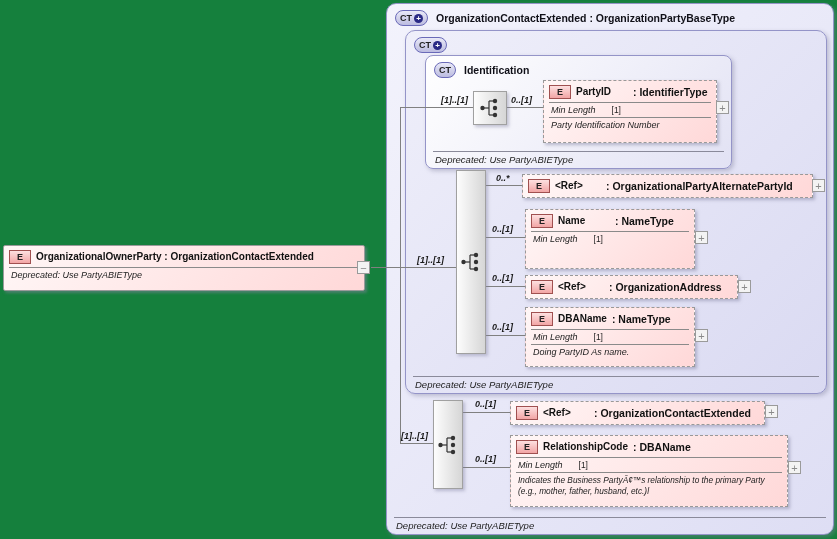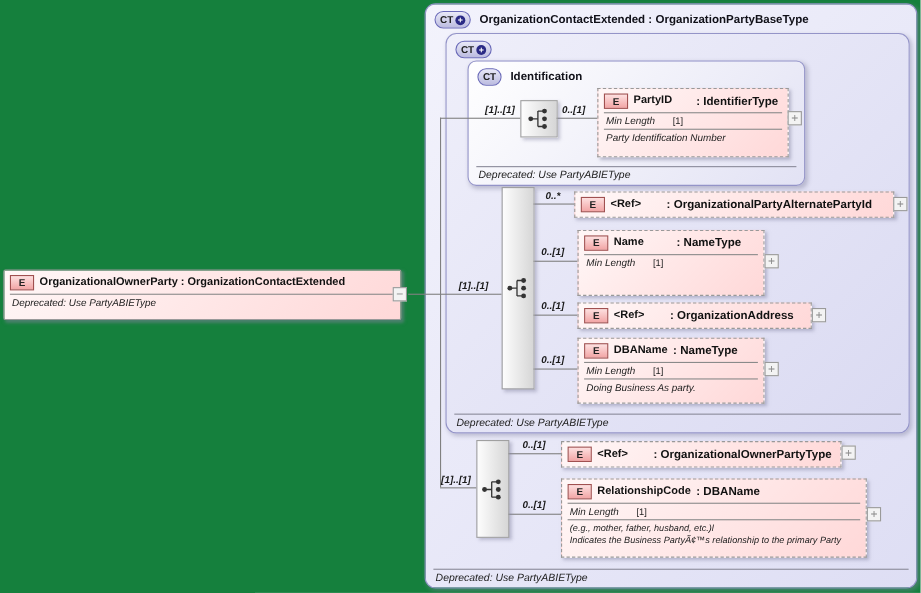--- a/index.html
+++ b/index.html
@@ -240,43 +240,43 @@
   <div class="ebox" style="left:525px; top:307px; width:168px; height:58px;">
     <div class="ebox-header">
       <span class="e-badge">E</span>
       <span class="ebox-name auto">DBAName</span>
       <span class="ebox-type">: NameType</span>
     </div>
     <div class="facet-row">
       <span>Min Length</span>
       <span class="facet-val">[1]</span>
     </div>
-    <div class="annot-row">Doing Business As party.</div>
+    <div class="annot-row">Doing PartyID As name.</div>
   </div>
   <button class="plusbtn" style="left:695px; top:329px;">+</button>
 
   <div class="ebox" style="left:510px; top:401px; width:253px; height:22px;">
     <div class="ebox-header">
       <span class="e-badge">E</span>
       <span class="ebox-name" style="min-width:46px;">&lt;Ref&gt;</span>
-      <span class="ebox-type">: OrganizationalOwnerPartyType</span>
+      <span class="ebox-type">: OrganizationContactExtended</span>
     </div>
   </div>
   <button class="plusbtn" style="left:765px; top:405px;">+</button>
 
   <div class="ebox" style="left:510px; top:435px; width:276px; height:70px;">
     <div class="ebox-header">
       <span class="e-badge">E</span>
       <span class="ebox-name auto">RelationshipCode</span>
       <span class="ebox-type">: DBAName</span>
     </div>
     <div class="facet-row">
       <span>Min Length</span>
       <span class="facet-val">[1]</span>
     </div>
     <div class="annot-row" style="font-size:8.3px;">
+      <div>Indicates the Business PartyÃ¢™s relationship to the primary Party</div>
       <div>(e.g., mother, father, husband, etc.)l</div>
-      <div>Indicates the Business PartyÃ¢™s relationship to the primary Party</div>
     </div>
   </div>
   <button class="plusbtn" style="left:788px; top:461px;">+</button>
 
 </div>
 
 </body></html>

